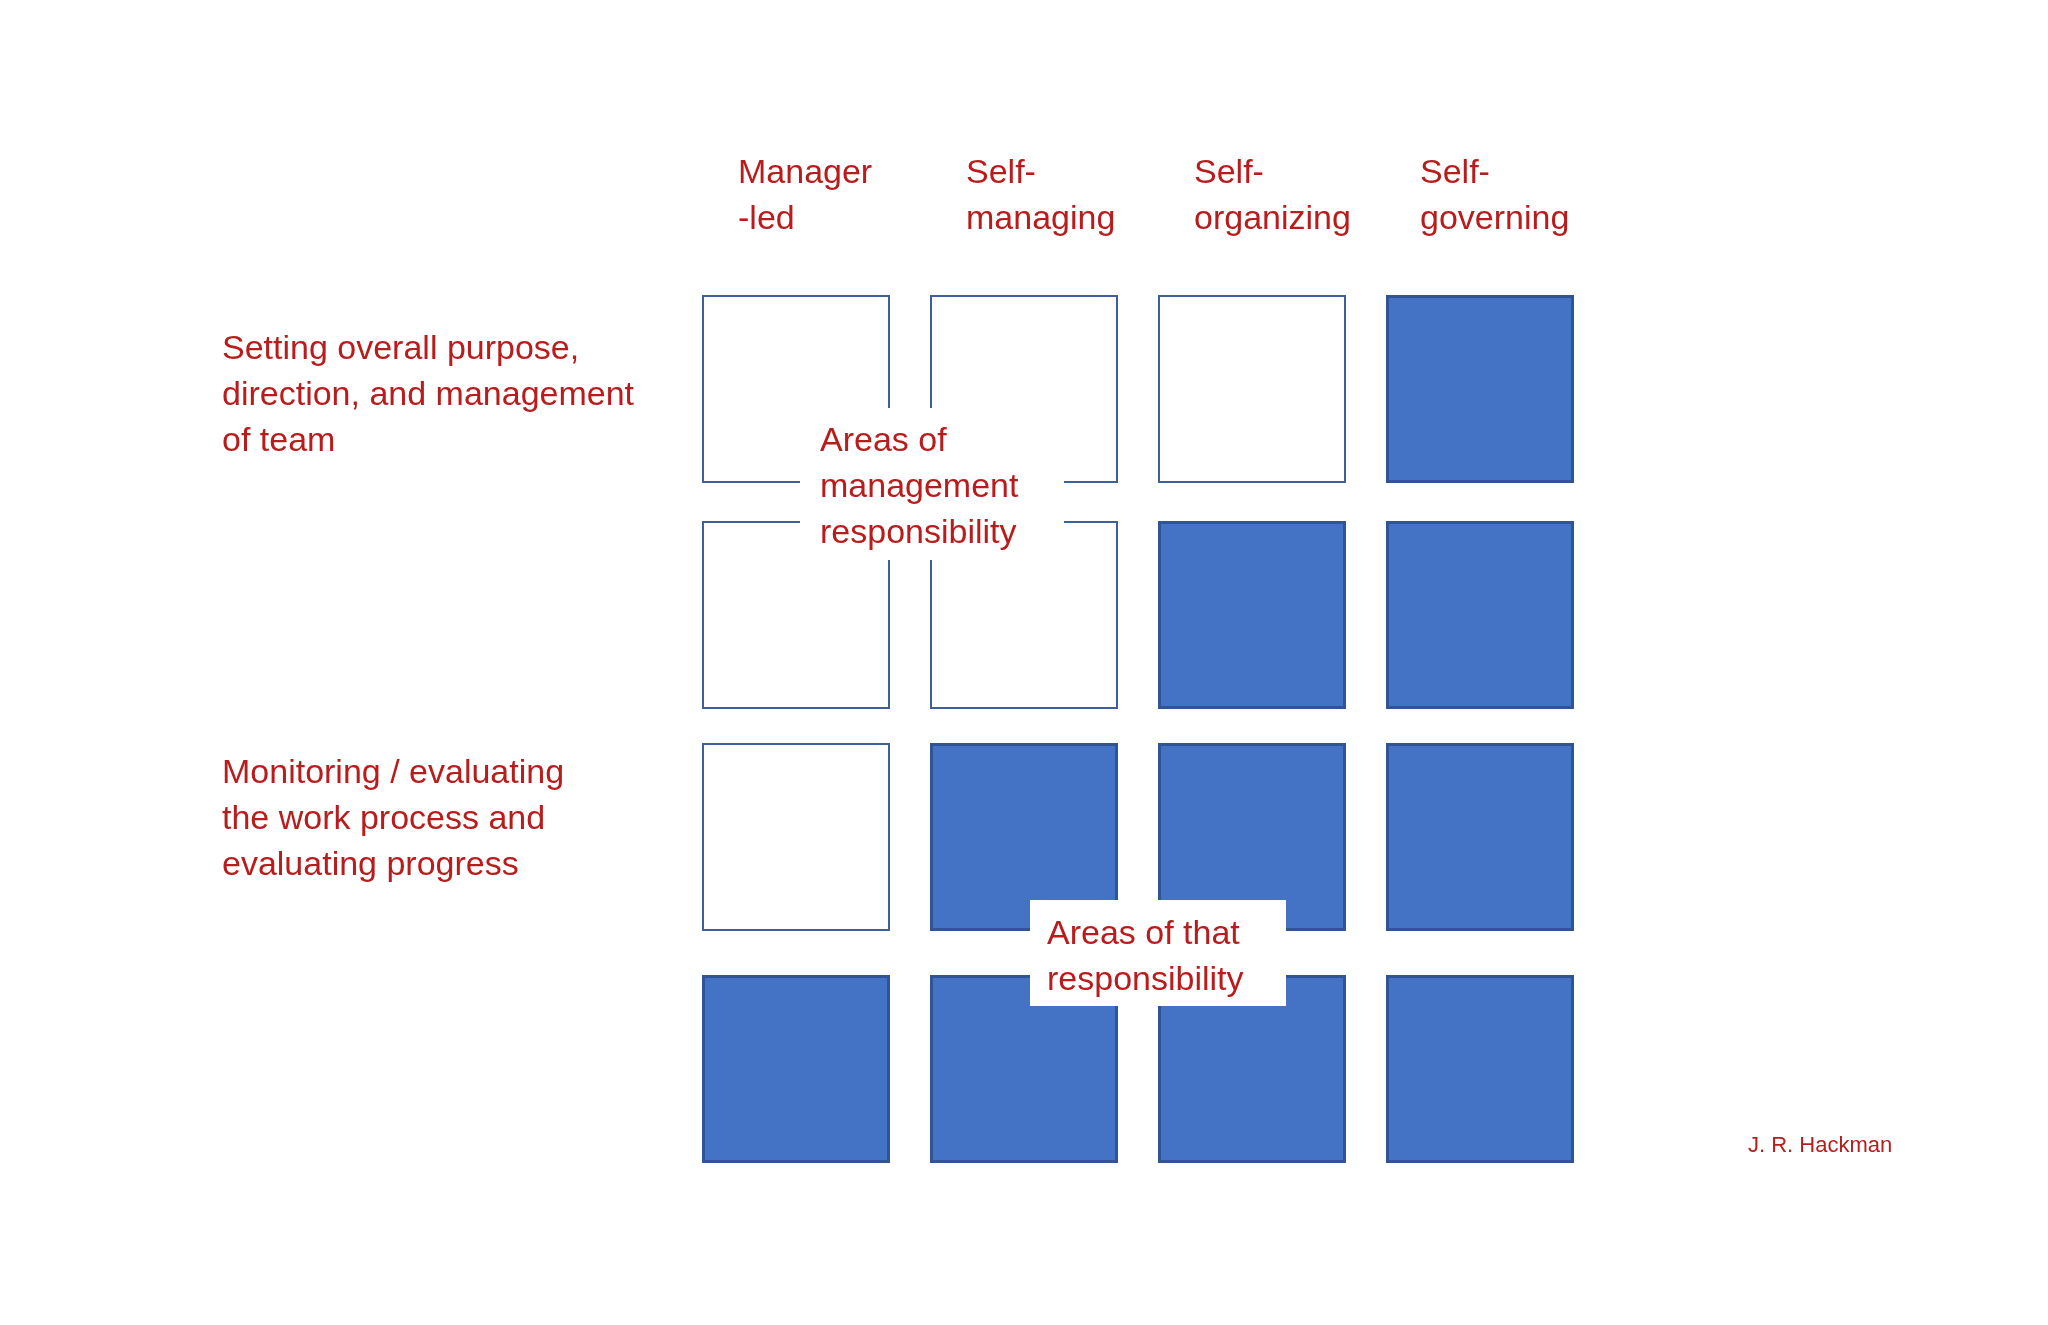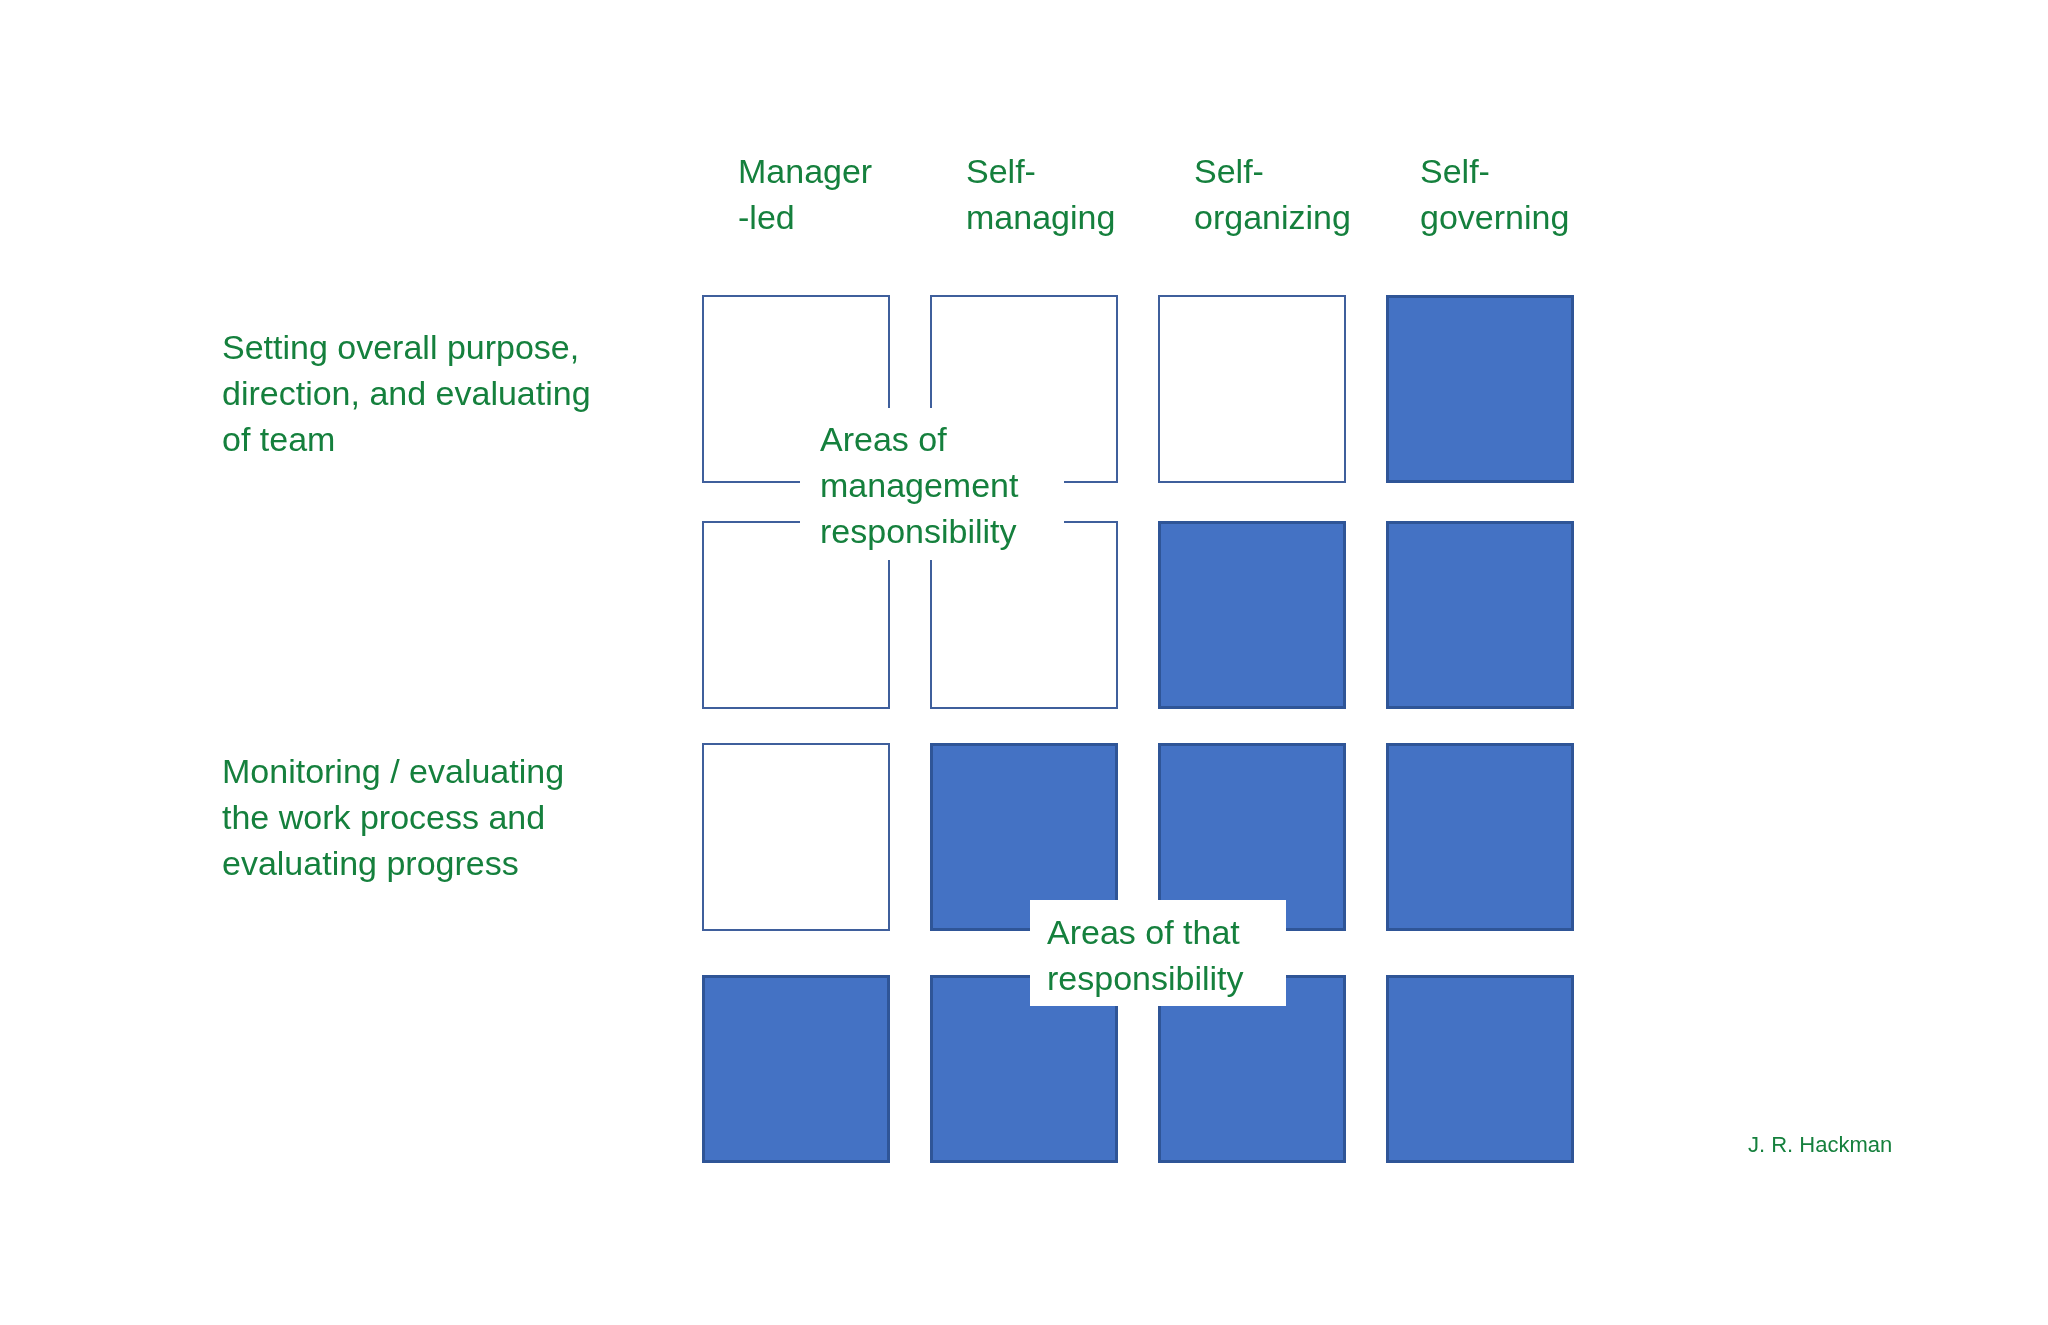--- a/index.html
+++ b/index.html
@@ -68,33 +68,33 @@
     position: absolute;
     left: 1748px;
     top: 1122px;
     font-size: 22px;
     line-height: 46px;
   }
 </style>
 </head>
 <body>
 
-<div id="canvas" style="--fill: #4472c4; --border-filled: #2f5597; --border-empty: #3f5f9c; color: #15803d; background: rgb(255, 255, 255);">
+<div id="canvas" style="--fill: #4472c4; --border-filled: #2f5597; --border-empty: #3f5f9c; color: #b91c1c; background: rgb(255, 255, 255);">
 
   <div class="col-header" style="left:738px">Manager
 -led</div>
   <div class="col-header" style="left:966px">Self-
 managing</div>
   <div class="col-header" style="left:1194px">Self-
 organizing</div>
   <div class="col-header" style="left:1420px">Self-
 governing</div>
 
   <div class="row-label" style="top:324px">Setting overall purpose,
-direction, and evaluating
+direction, and management
 of team</div>
   <div class="row-label" style="top:748px">Monitoring / evaluating
 the work process and
 evaluating progress</div>
 
   <div class="cell empty" style="left:702px;top:295px"></div>
   <div class="cell empty" style="left:930px;top:295px"></div>
   <div class="cell empty" style="left:1158px;top:295px"></div>
   <div class="cell filled" style="left:1386px;top:295px"></div>
 

